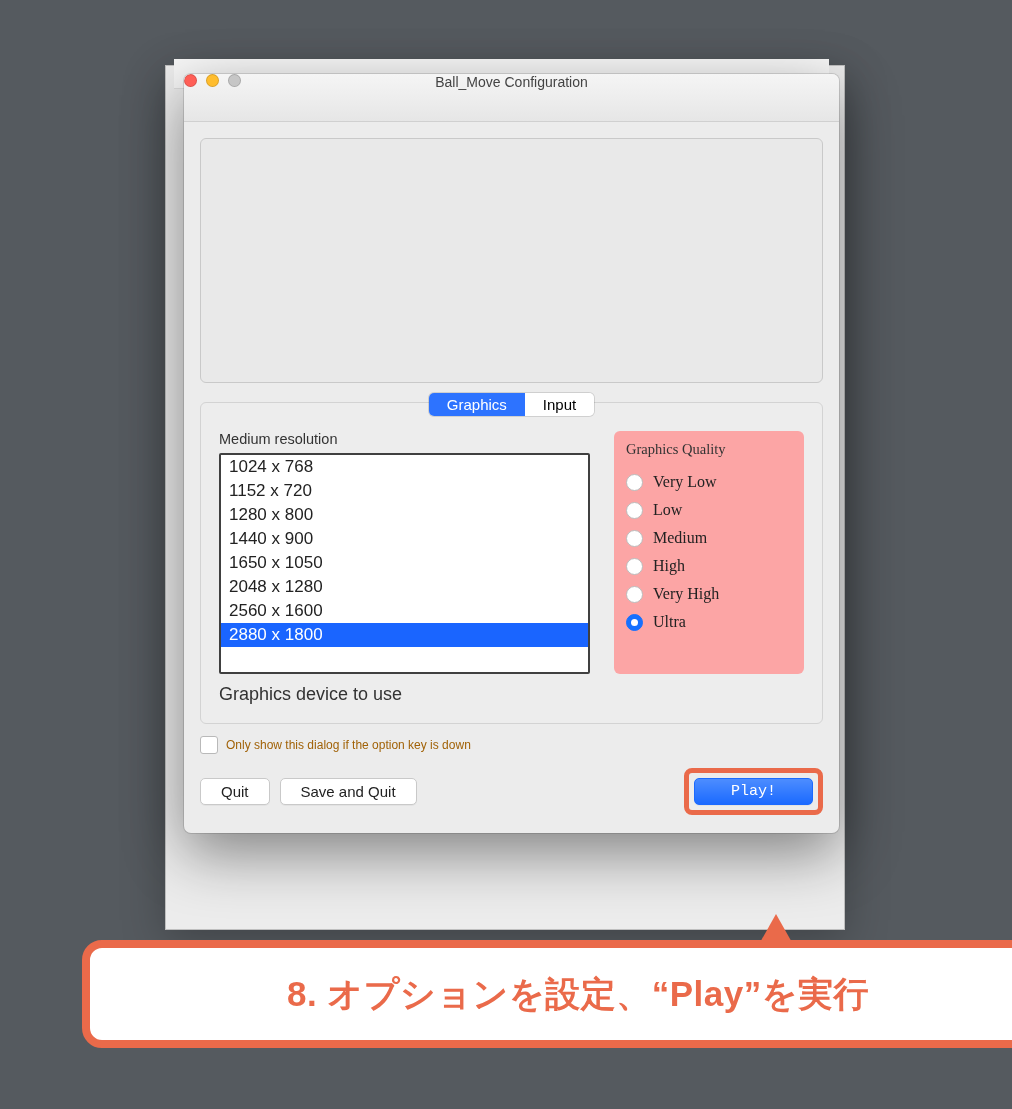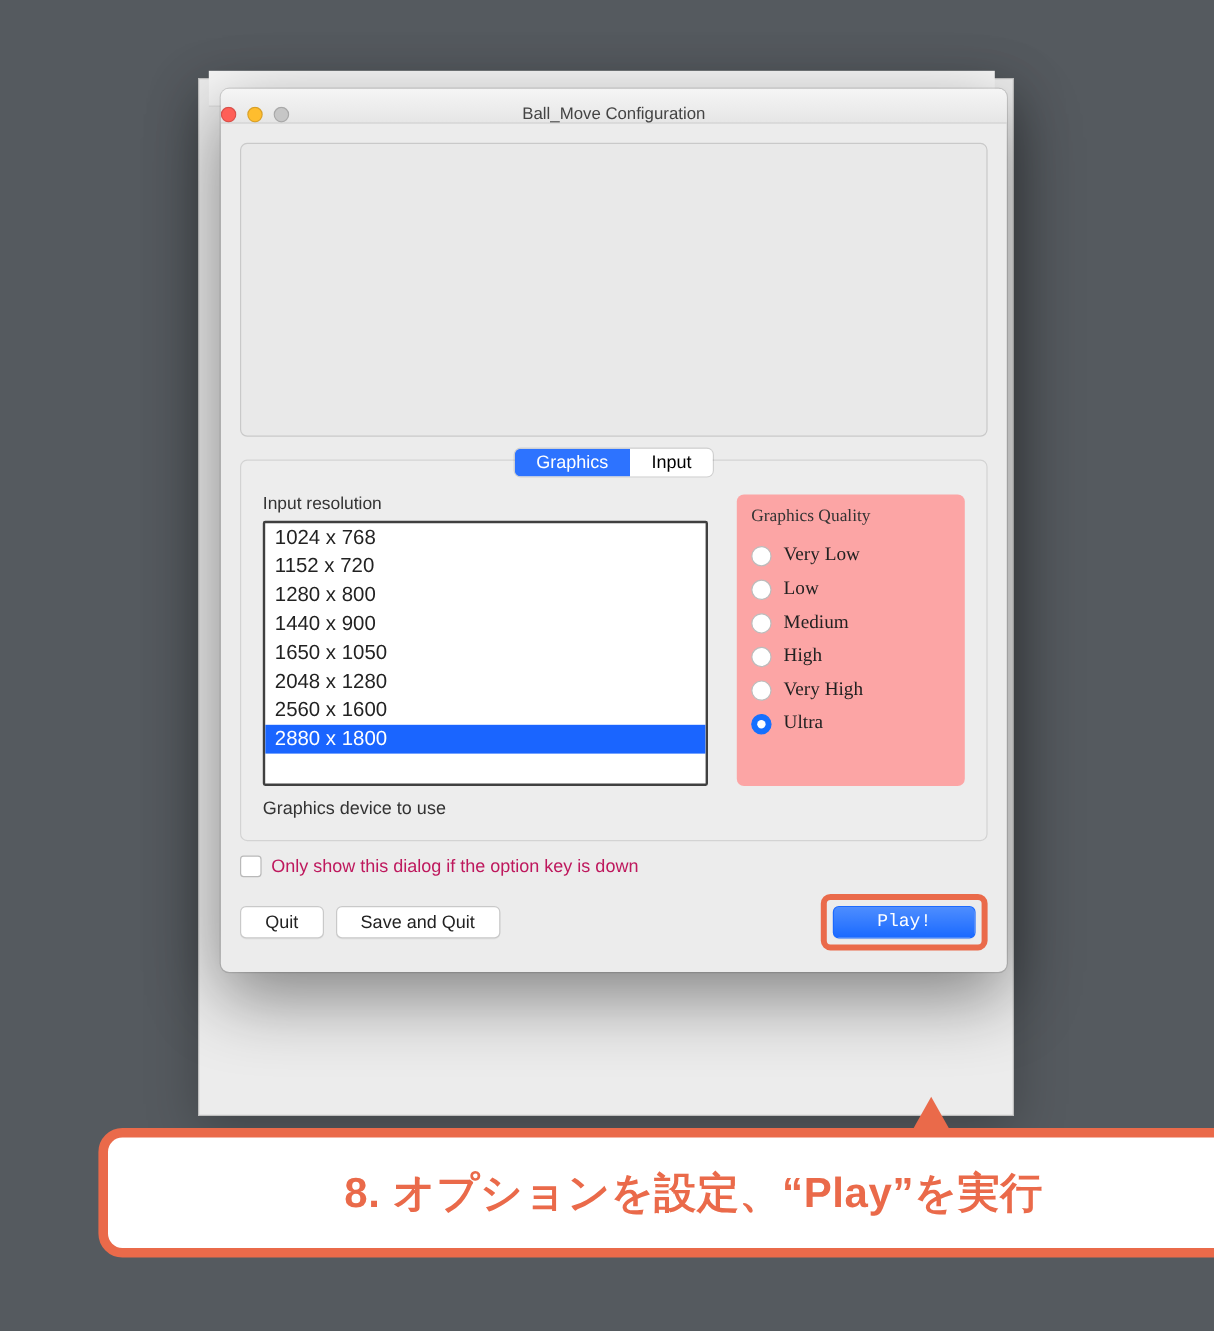--- a/index.html
+++ b/index.html
@@ -34,24 +34,24 @@
       position: absolute;
       left: 184px;
       top: 74px;
       width: 655px;
       background: #ececec;
       border-radius: 7px;
       box-shadow: 0 20px 60px rgba(0,0,0,0.45), 0 0 0 1px rgba(0,0,0,0.12);
       overflow: hidden;
     }
     .titlebar {
-      height: 29px;
+      height: 48px;
       background: linear-gradient(#f5f5f5, #e6e6e6);
       display: flex;
-      align-items: flex-end;
+      align-items: flex-start;
       padding: 0 0;
       border-bottom: 1px solid #d0d0d0;
       position: relative;
     }
     .traffic {
       display: flex;
       gap: 9px;
     }
     .tlight {
       width: 13px; height: 13px; border-radius: 50%;
@@ -173,21 +173,21 @@
       border: 1px solid #b9b9b9;
       border-radius: 3px;
       background: #fff;
     }
     .device-row {
       display: flex;
       align-items: center;
       gap: 14px;
       margin-top: 10px;
     }
-    .device-label { font-size: 15px; color: #333; }
+    .device-label { font-size: 18px; color: #333; }
     .select {
       flex: 1;
       background: #f0f0f0;
       border: 1px solid #d8d8d8;
       border-radius: 5px;
       padding: 5px 10px;
       color: #8a8a8a;
       font-size: 15px;
       display: flex;
       align-items: center;
@@ -199,22 +199,22 @@
       gap: 1px;
       color: #777;
       font-size: 9px;
       line-height: 7px;
     }
     .only-row {
       display: flex;
       align-items: center;
       gap: 8px;
       margin-top: 12px;
-      font-size: 15px;
-      color: #be185d;
+      font-size: 12px;
+      color: #a16207;
     }
     .footer {
       display: flex;
       align-items: center;
       margin-top: 14px;
     }
     .btn {
       background: #fff;
       border: 1px solid #c9c9c9;
       border-radius: 5px;
@@ -292,21 +292,21 @@
       <div class="tabstrip">
         <div class="tab active">Graphics</div>
         <div class="tab">Input</div>
       </div>
     </div>
 
     <div class="tabpanel">
       <div class="row1">
 
         <div class="res-col">
-          <div class="label">Input resolution</div>
+          <div class="label">Medium resolution</div>
           <div class="listbox">
             <div class="listitem">1024 x 768</div>
             <div class="listitem">1152 x 720</div>
             <div class="listitem">1280 x 800</div>
             <div class="listitem">1440 x 900</div>
             <div class="listitem">1650 x 1050</div>
             <div class="listitem">2048 x 1280</div>
             <div class="listitem">2560 x 1600</div>
             <div class="listitem selected">2880 x 1800</div>
           </div>

